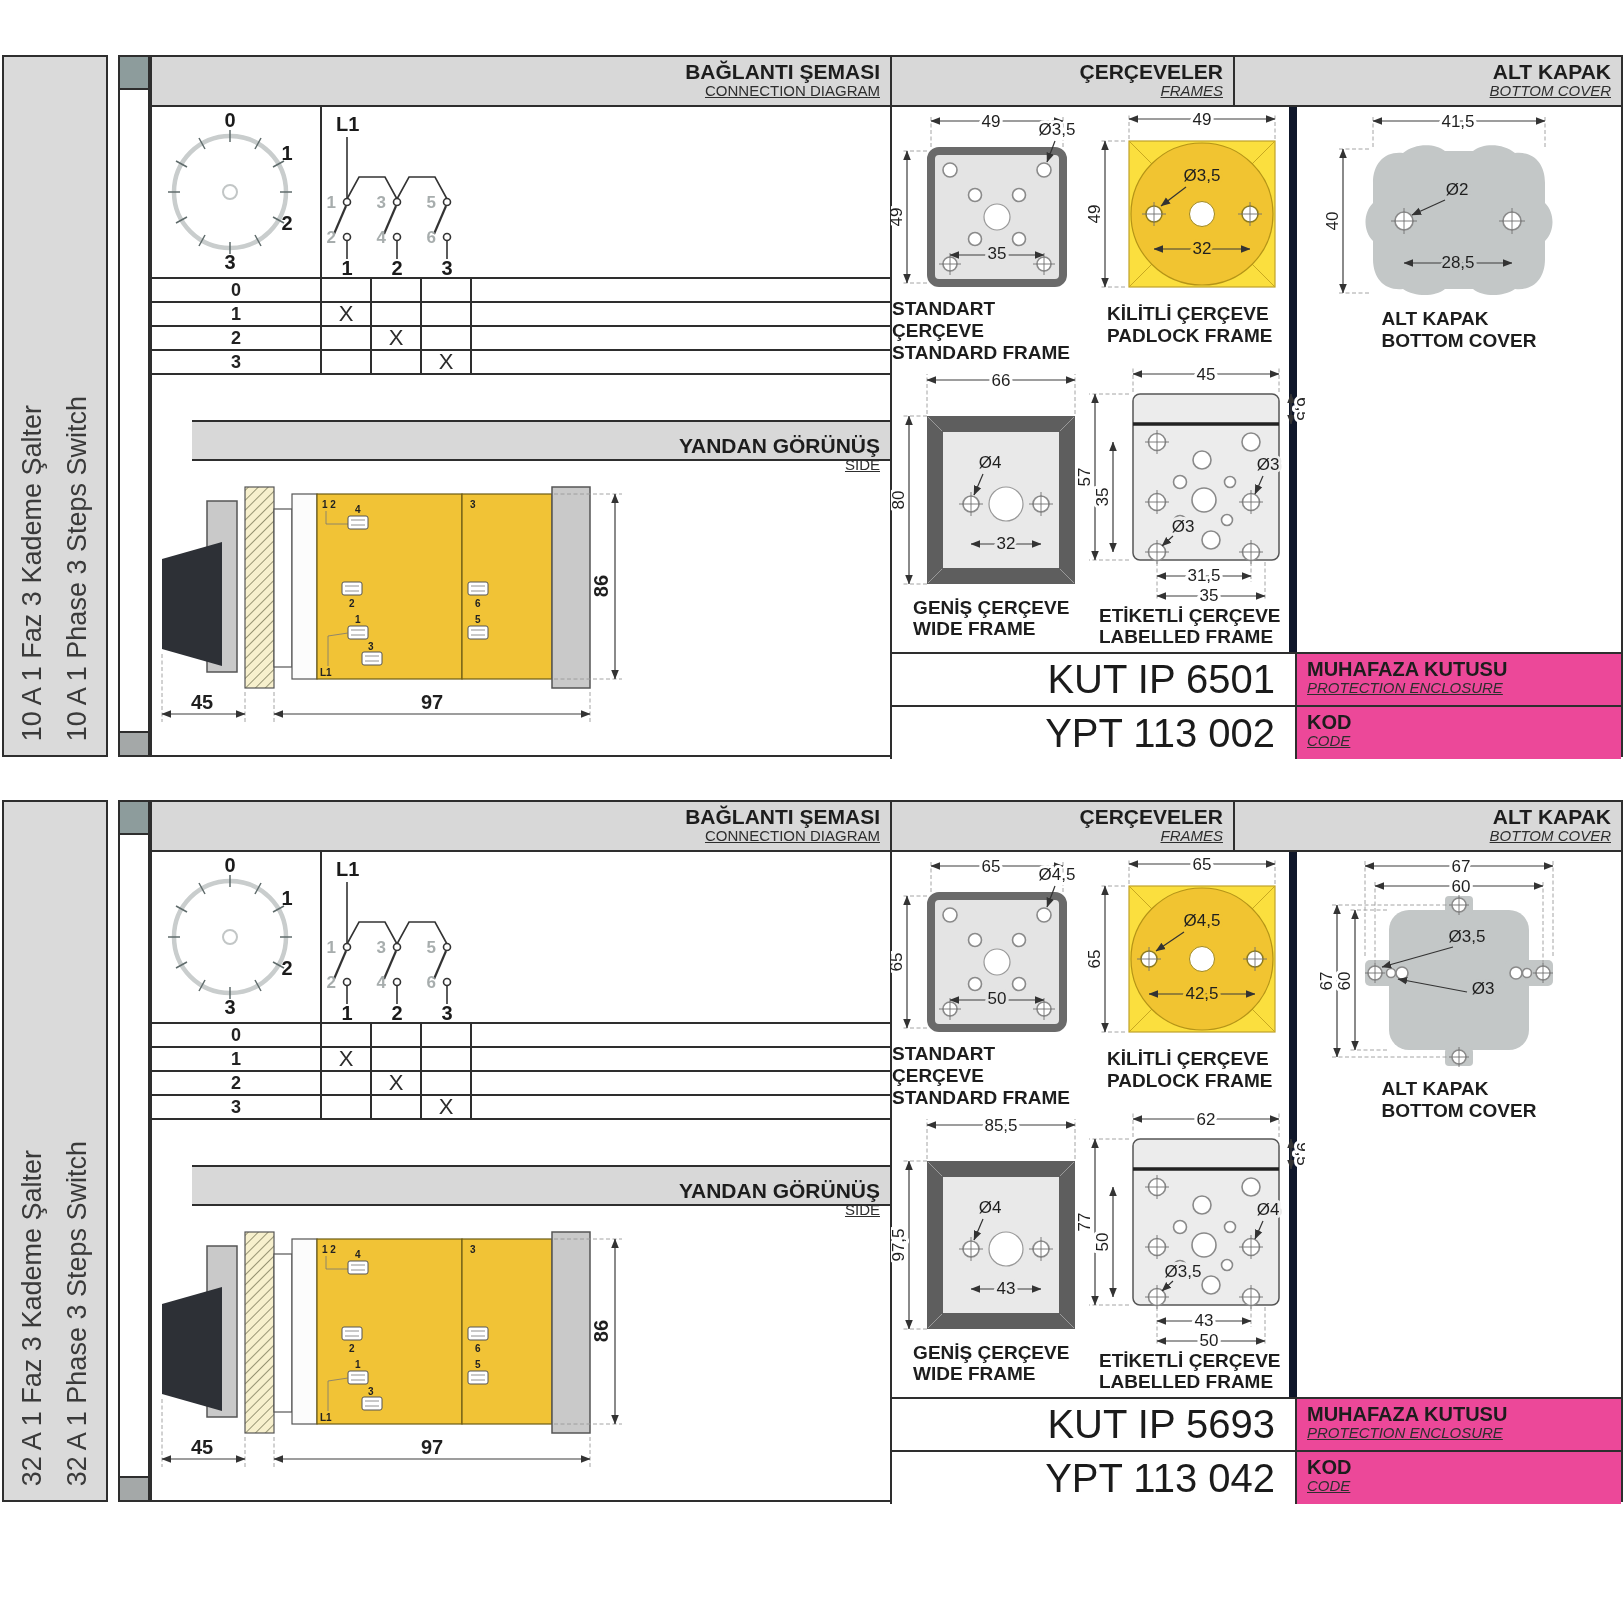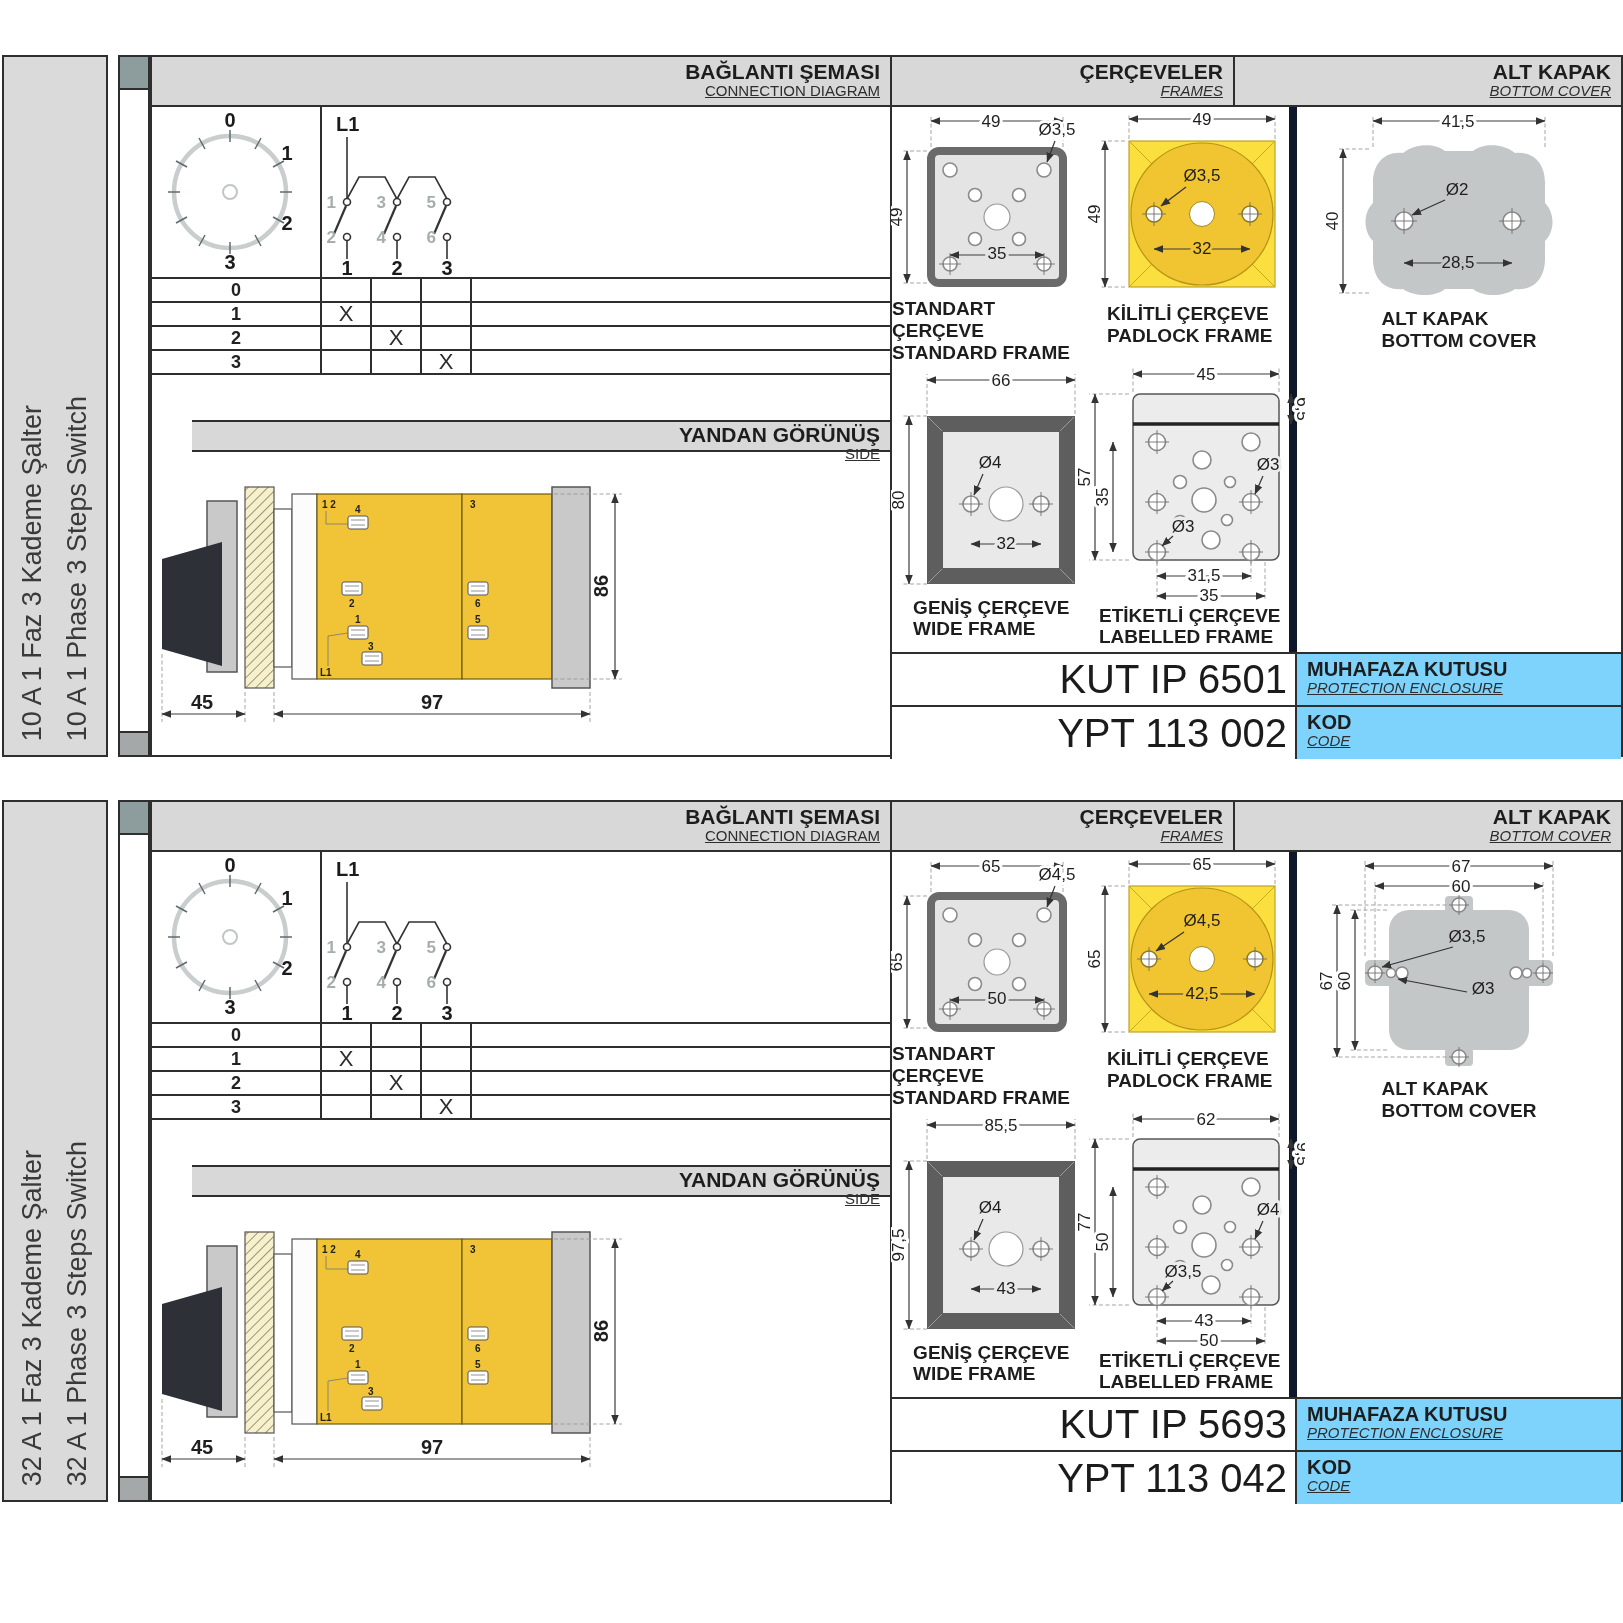--- a/index.html
+++ b/index.html
@@ -32,36 +32,36 @@
     border-right:2px solid #2e2e2e;border-bottom:2px solid #2e2e2e;box-sizing:border-box;}
   .circ-cell{position:absolute;left:170px;top:0;right:0;height:172px;
     border-bottom:2px solid #2e2e2e;box-sizing:border-box;}
   .truth{position:absolute;left:0;top:172px;right:0;}
   .t-row{display:flex;height:24px;border-bottom:2px solid #2e2e2e;box-sizing:border-box;}
   .t-label{width:170px;border-right:2px solid #2e2e2e;box-sizing:border-box;
     display:flex;align-items:center;justify-content:center;font-weight:bold;font-size:18px;}
   .t-mark{width:50px;border-right:2px solid #2e2e2e;box-sizing:border-box;
     display:flex;align-items:center;justify-content:center;font-size:22px;color:#2c2c2c;}
   .t-rest{flex:1;}
-  .band{position:absolute;left:0;top:313px;right:0;height:32px;background:#d8d8d8;
+  .band{position:absolute;left:0;top:313px;right:0;height:41px;background:#d8d8d8;
     border-top:2px solid #2e2e2e;border-bottom:2px solid #2e2e2e;box-sizing:border-box;
-    text-align:right;padding:1px 10px 0 0;margin-left:40px;}
+    text-align:right;padding:12px 10px 0 0;margin-left:40px;}
   .sview{position:absolute;left:0;top:357px;right:0;height:295px;}
   .frames-col{position:absolute;left:740px;top:50px;width:405px;height:545px;
     border-right:8px solid #0f172a;box-sizing:border-box;display:flex;flex-wrap:wrap;align-content:flex-start;}
   .fig{width:50%;box-sizing:border-box;display:flex;flex-direction:column;align-items:center;}
   .cap{text-align:left;font-weight:bold;font-size:19px;line-height:1.15;color:#1d1d1d;margin-top:1px;}
   .cover-col{position:absolute;left:1145px;top:50px;right:0;height:545px;display:flex;flex-direction:column;align-items:center;}
   .coderow{position:absolute;left:740px;right:0;height:53px;border-top:2px solid #2e2e2e;
     box-sizing:border-box;display:flex;}
   .r1{top:595px;} .r2{top:648px;height:54px;}
   .codecell{width:405px;border-right:2px solid #2e2e2e;box-sizing:border-box;background:#fff;
-    display:flex;align-items:center;justify-content:flex-end;padding-right:8px;
+    display:flex;align-items:center;justify-content:flex-end;padding-right:20px;
     font-size:40px;color:#1b1b1b;}
-  .labelcell{flex:1;background:#7dd3fc;padding:4px 0 0 10px;box-sizing:border-box;}
+  .labelcell{flex:1;background:#ec4899;padding:4px 0 0 10px;box-sizing:border-box;}
   
   line.dl,polyline.dl{stroke:#3c3c3c;stroke-width:1.2;fill:none;}
   line.ex{stroke:#9a9a9a;stroke-width:0.9;stroke-dasharray:4 2.5;}
   line.ct{stroke:#6f6f6f;stroke-width:0.9;}
   .hl{fill:#fff;stroke:#8a8a8a;stroke-width:1.6;}
   line.ld{stroke:#333;stroke-width:1.2;}
   text.dt{font-size:17px;fill:#1f1f1f;paint-order:stroke;stroke-linejoin:round;stroke-width:6px;}
   text.dtb{font-size:20px;font-weight:bold;fill:#1f1f1f;paint-order:stroke;stroke-linejoin:round;stroke-width:6px;}
   .hw{stroke:#ffffff;} .hg{stroke:#e4e4e4;} .hy{stroke:#f1c431;} .hb{stroke:#c3c7c7;}
   .he{stroke:#ececec;} .hgr{stroke:#e9e9e9;}

